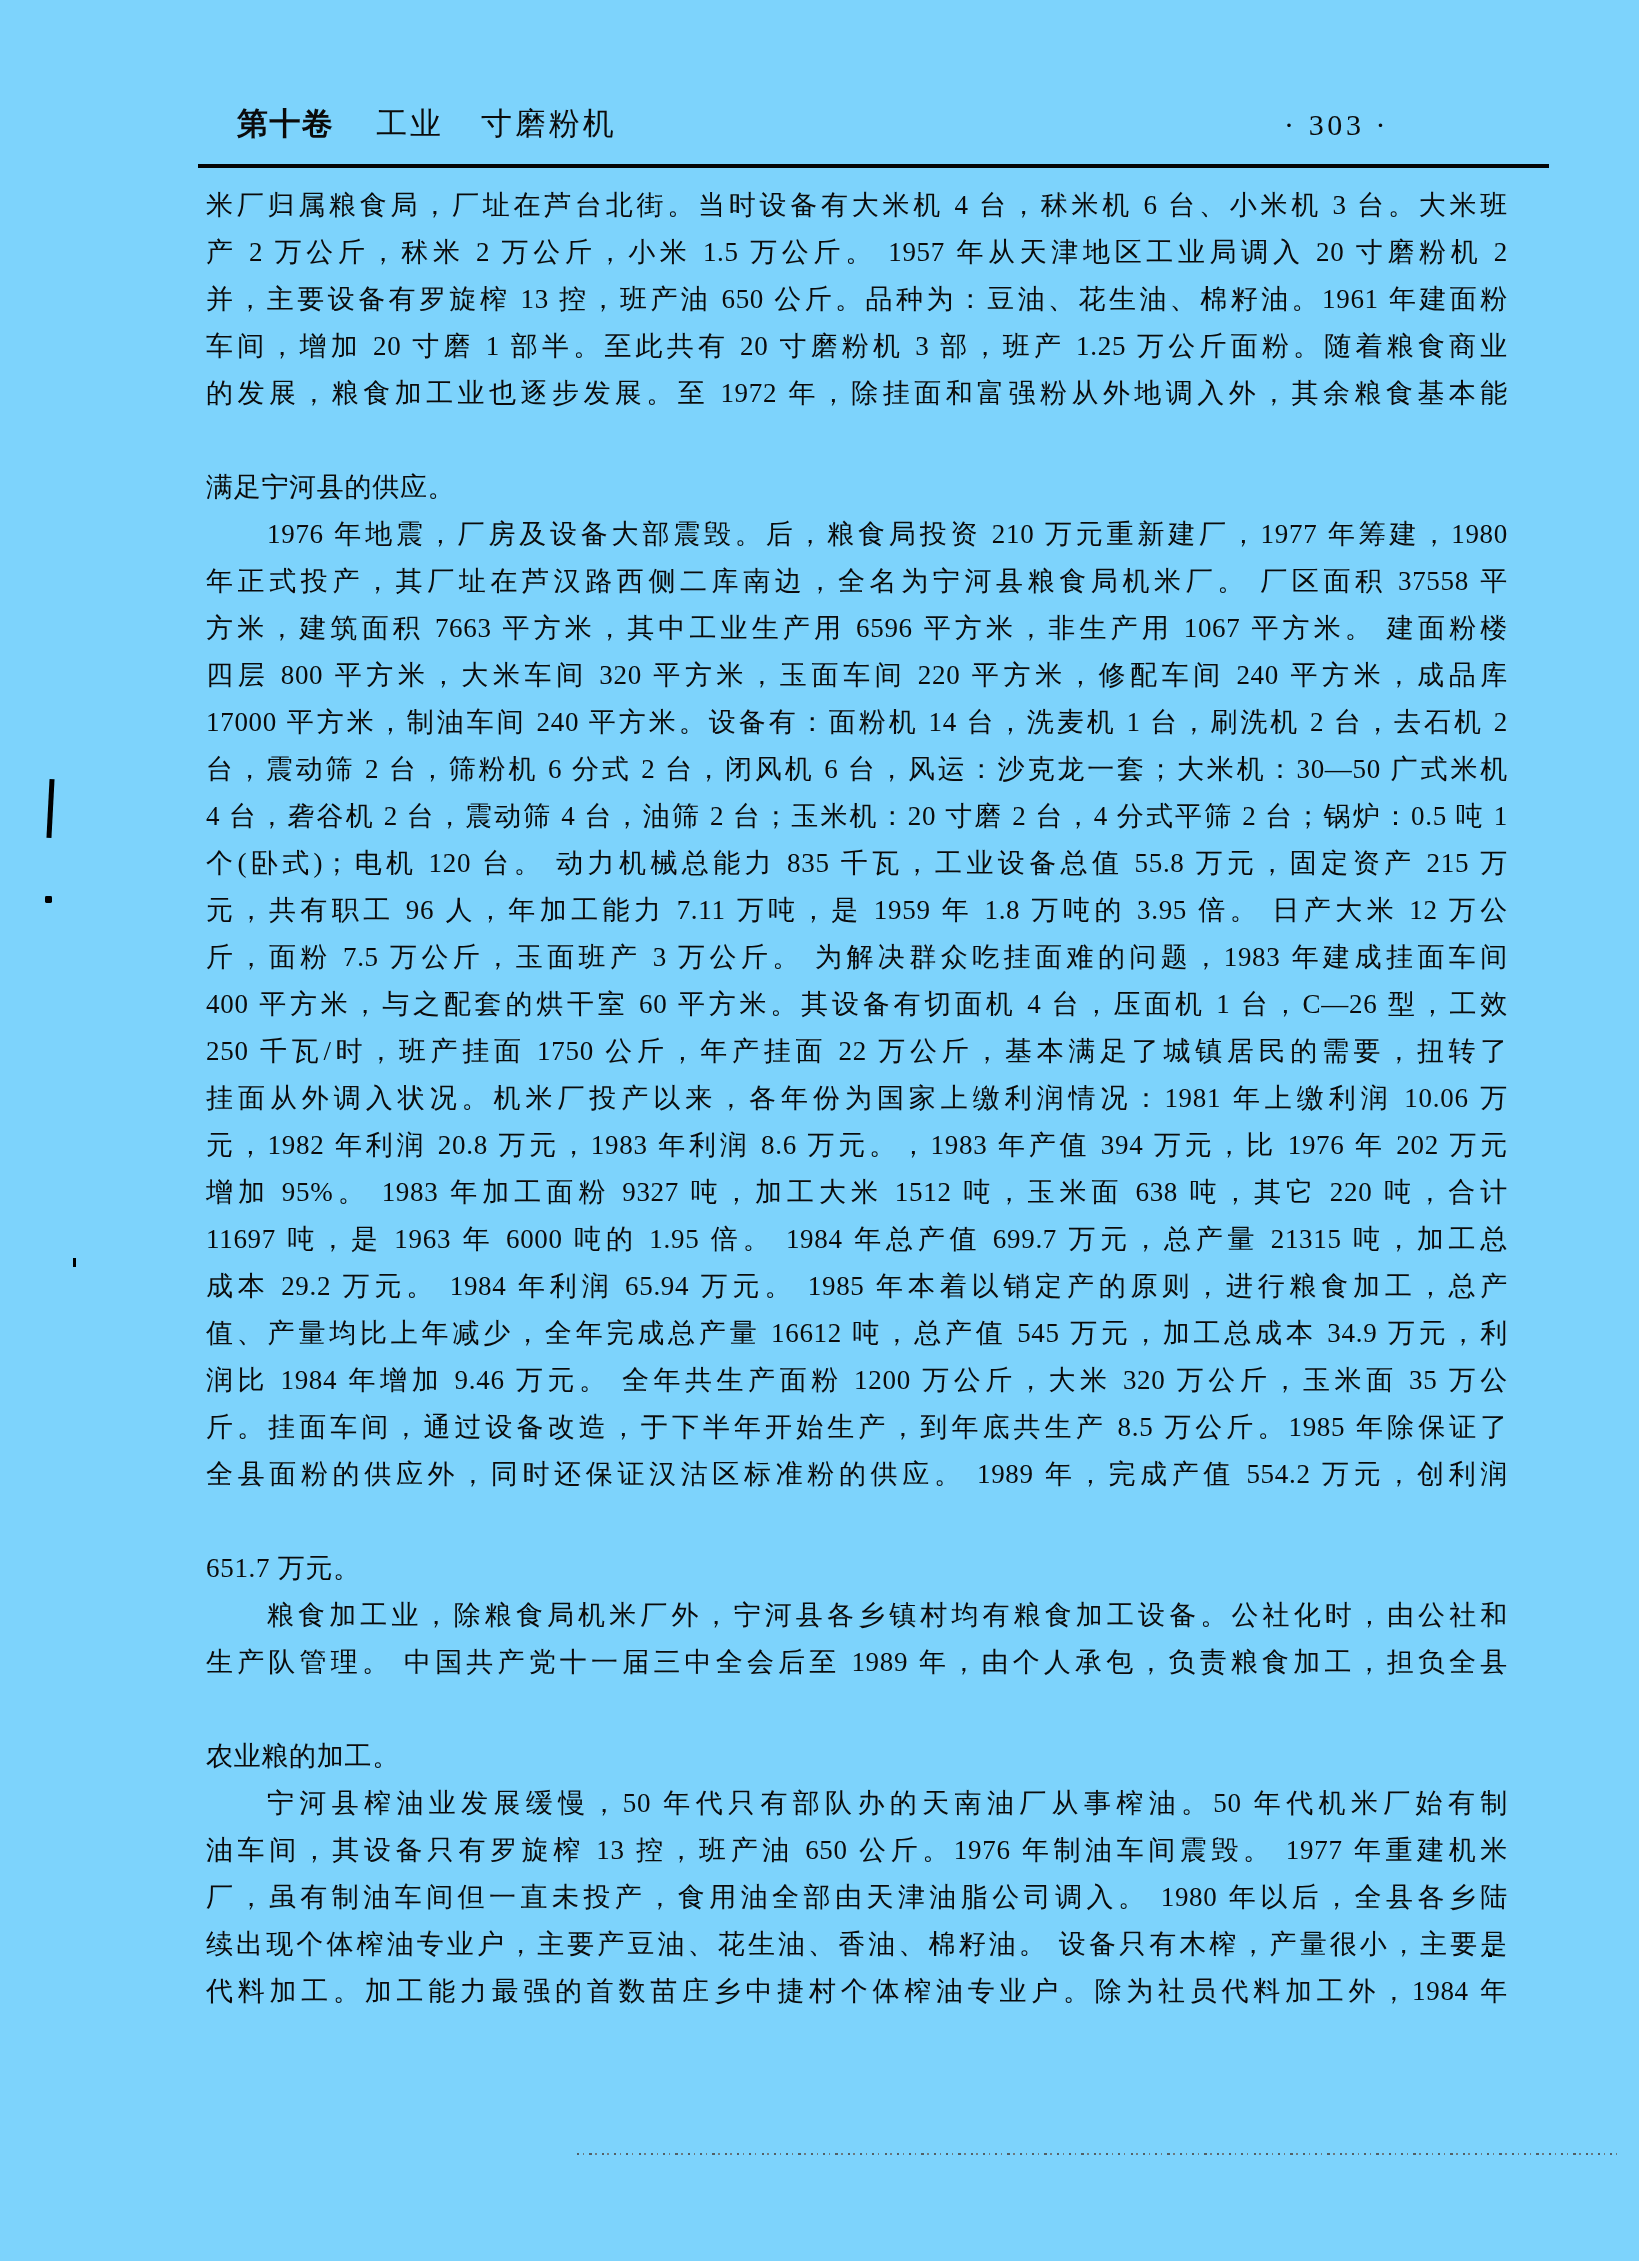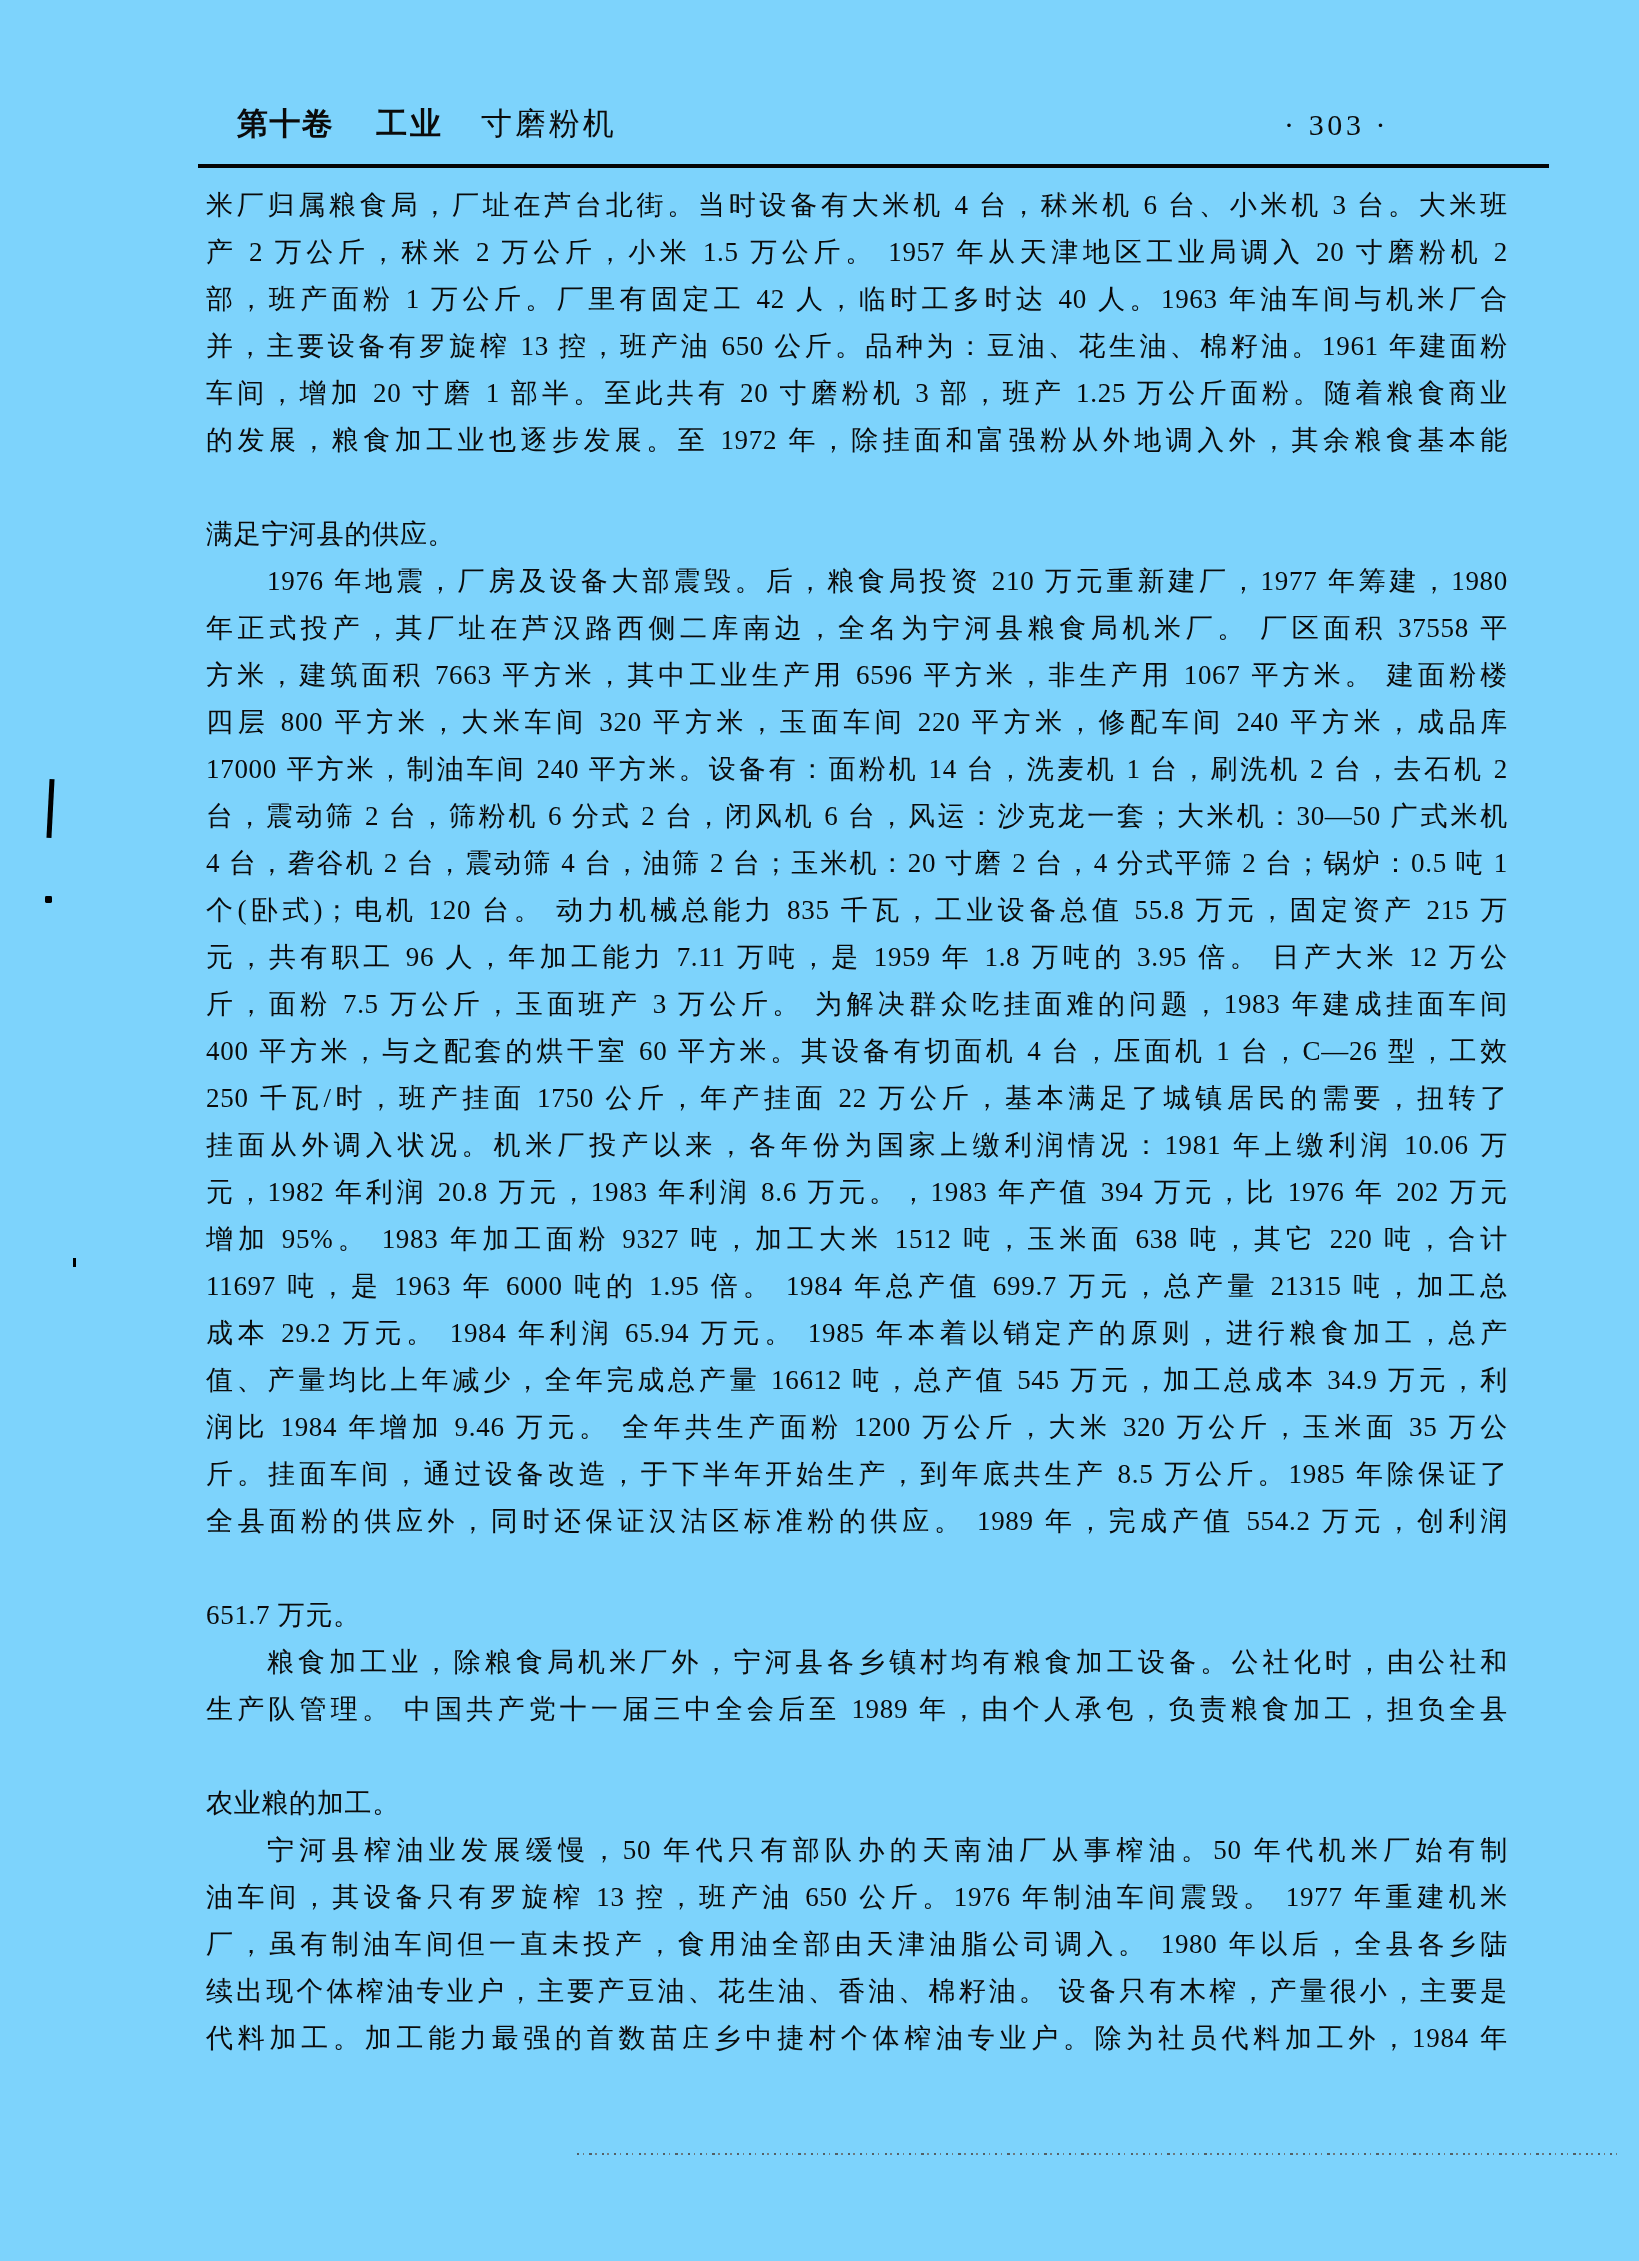--- a/index.html
+++ b/index.html
@@ -13,21 +13,21 @@
     padding-left:28px;
   }
   
   .hdr{
     position:absolute;left:237px;top:105px;
     display:flex;align-items:baseline;
     font-size:31px;line-height:37px;
     white-space:nowrap;
   }
   .hdr .vol{font-weight:700;letter-spacing:1.4px;margin-right:42px;}
-  .hdr .sec{font-weight:700;letter-spacing:2.9px;margin-right:37px;}
+  .hdr .sec{font-weight:400;letter-spacing:2.9px;margin-right:37px;}
   .hdr .sub{font-weight:500;letter-spacing:2.9px;}
   .pagenum{
     position:absolute;left:1284px;top:108px;
     font-size:30px;letter-spacing:3.6px;white-space:nowrap;
   }
   .rule{
     position:absolute;left:198px;top:164px;
     width:1351px;height:3.6px;background:#050505;
   }
   
@@ -68,21 +68,20 @@
     <span class="sub">寸磨粉机</span>
   </div>
 
   <div class="pagenum">· 303 ·</div>
 
   <div class="rule"></div>
 
   <main class="body" id="body-text">
       <div class="line">米厂归属粮食局，厂址在芦台北街。当时设备有大米机 4 台，秫米机 6 台、小米机 3 台。大米班</div>
       <div class="line">产 2 万公斤，秫米 2 万公斤，小米 1.5 万公斤。 1957 年从天津地区工业局调入 20 寸磨粉机 2</div>
-      <div class="line">部，班产面粉 1 万公斤。厂里有固定工 42 人，临时工多时达 40 人。1963 年油车间与机米厂合</div>
       <div class="line">并，主要设备有罗旋榨 13 控，班产油 650 公斤。品种为：豆油、花生油、棉籽油。1961 年建面粉</div>
       <div class="line">车间，增加 20 寸磨 1 部半。至此共有 20 寸磨粉机 3 部，班产 1.25 万公斤面粉。随着粮食商业</div>
       <div class="line">的发展，粮食加工业也逐步发展。至 1972 年，除挂面和富强粉从外地调入外，其余粮食基本能</div>
       <div class="line last">满足宁河县的供应。</div>
       <div class="line indent">1976 年地震，厂房及设备大部震毁。后，粮食局投资 210 万元重新建厂，1977 年筹建，1980</div>
       <div class="line">年正式投产，其厂址在芦汉路西侧二库南边，全名为宁河县粮食局机米厂。 厂区面积 37558 平</div>
       <div class="line">方米，建筑面积 7663 平方米，其中工业生产用 6596 平方米，非生产用 1067 平方米。 建面粉楼</div>
       <div class="line">四层 800 平方米，大米车间 320 平方米，玉面车间 220 平方米，修配车间 240 平方米，成品库</div>
       <div class="line">17000 平方米，制油车间 240 平方米。设备有：面粉机 14 台，洗麦机 1 台，刷洗机 2 台，去石机 2</div>
       <div class="line">台，震动筛 2 台，筛粉机 6 分式 2 台，闭风机 6 台，风运：沙克龙一套；大米机：30—50 广式米机</div>

